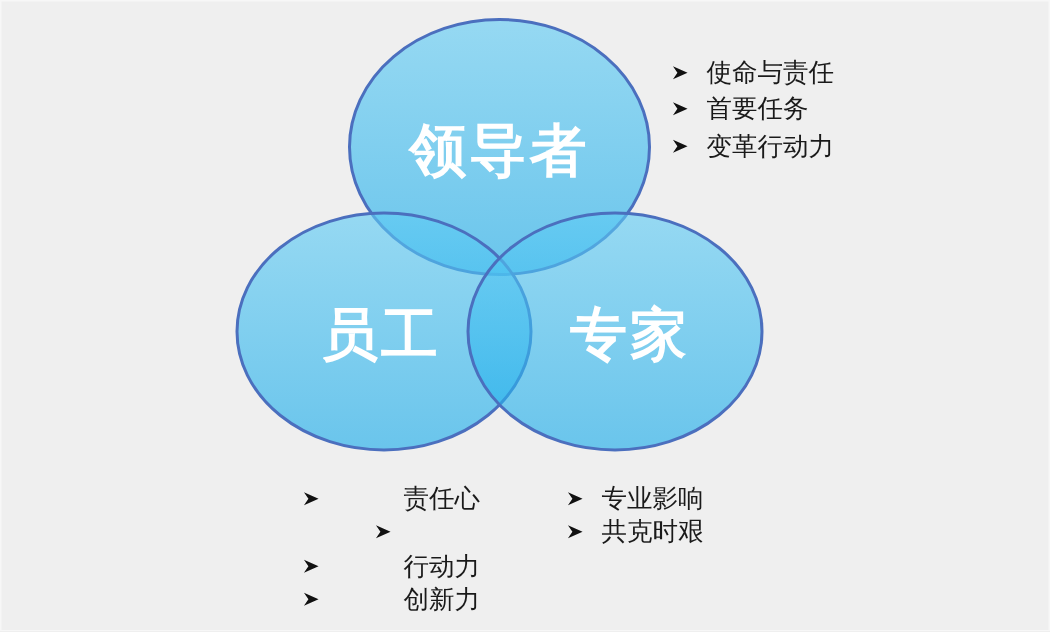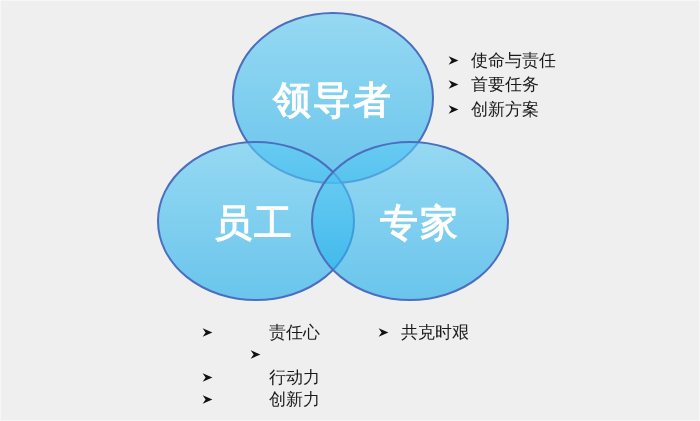--- a/index.html
+++ b/index.html
@@ -50,21 +50,21 @@
     height: 24px;
   }
   .bullet-list.centered li { justify-content: center; }
   .bullet-list .bullet {
     width: 13px;
     height: 13px;
     flex: 0 0 13px;
     margin-right: 11px;
     display: inline-block;
   }
-  .list-leader   { left: 447px; top: 48px;  }
+  .list-leader   { left: 447px; top: 36px;  }
   .list-leader li { height: 24.5px; }
   .list-employee { left: 178px; top: 321px; width: 165px; }
   .list-employee li { height: 22.5px; gap: 44px; }
   .list-expert   { left: 377px; top: 321px; }
   .list-expert li { height: 22.5px; }
 </style>
 </head>
 <body>
 
 <div class="slide">
@@ -96,21 +96,21 @@
     <li>
       <svg class="bullet" viewBox="0 0 24 24">
           <path d="M3 4 L21 12 L3 20 L8.5 12 Z" fill="#111"></path>
         </svg>
       <span>首要任务</span>
     </li>
     <li>
       <svg class="bullet" viewBox="0 0 24 24">
           <path d="M3 4 L21 12 L3 20 L8.5 12 Z" fill="#111"></path>
         </svg>
-      <span>创新方案</span>
+      <span>变革行动力</span>
     </li>
   </ul>
 
   <ul class="bullet-list centered list-employee">
     <li>
       <svg class="bullet" viewBox="0 0 24 24">
           <path d="M3 4 L21 12 L3 20 L8.5 12 Z" fill="#111"></path>
         </svg>
       <span>责任心</span>
     </li>
@@ -131,17 +131,23 @@
         </svg>
       <span>创新力</span>
     </li>
   </ul>
 
   <ul class="bullet-list list-expert">
     <li>
       <svg class="bullet" viewBox="0 0 24 24">
           <path d="M3 4 L21 12 L3 20 L8.5 12 Z" fill="#111"></path>
         </svg>
+      <span>专业影响</span>
+    </li>
+    <li>
+      <svg class="bullet" viewBox="0 0 24 24">
+          <path d="M3 4 L21 12 L3 20 L8.5 12 Z" fill="#111"></path>
+        </svg>
       <span>共克时艰</span>
     </li>
   </ul>
 
 </div>
 
 </body></html>

